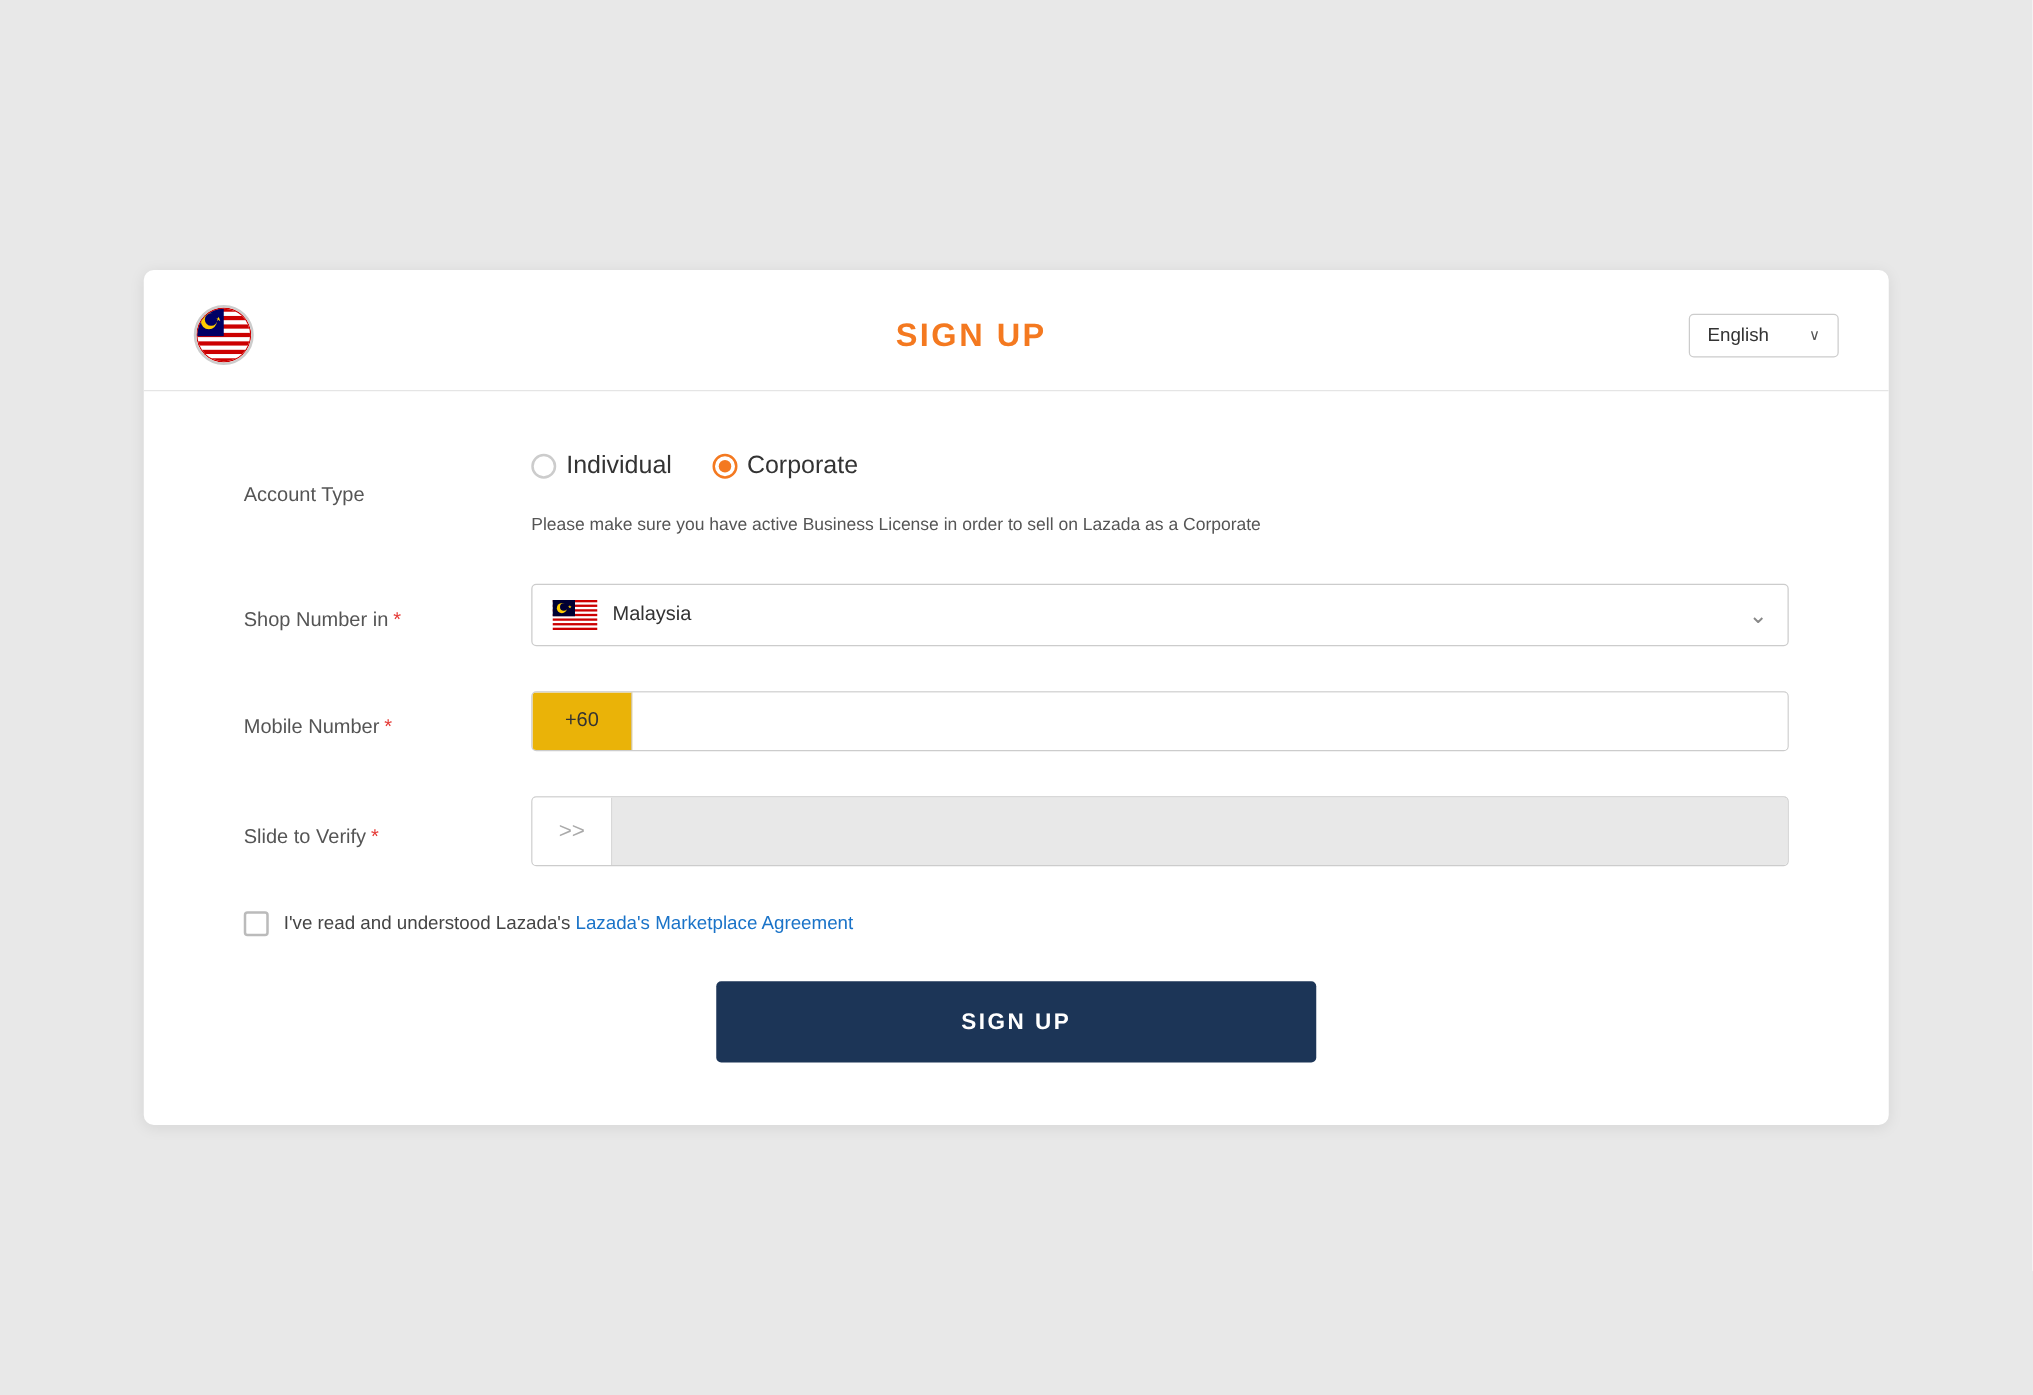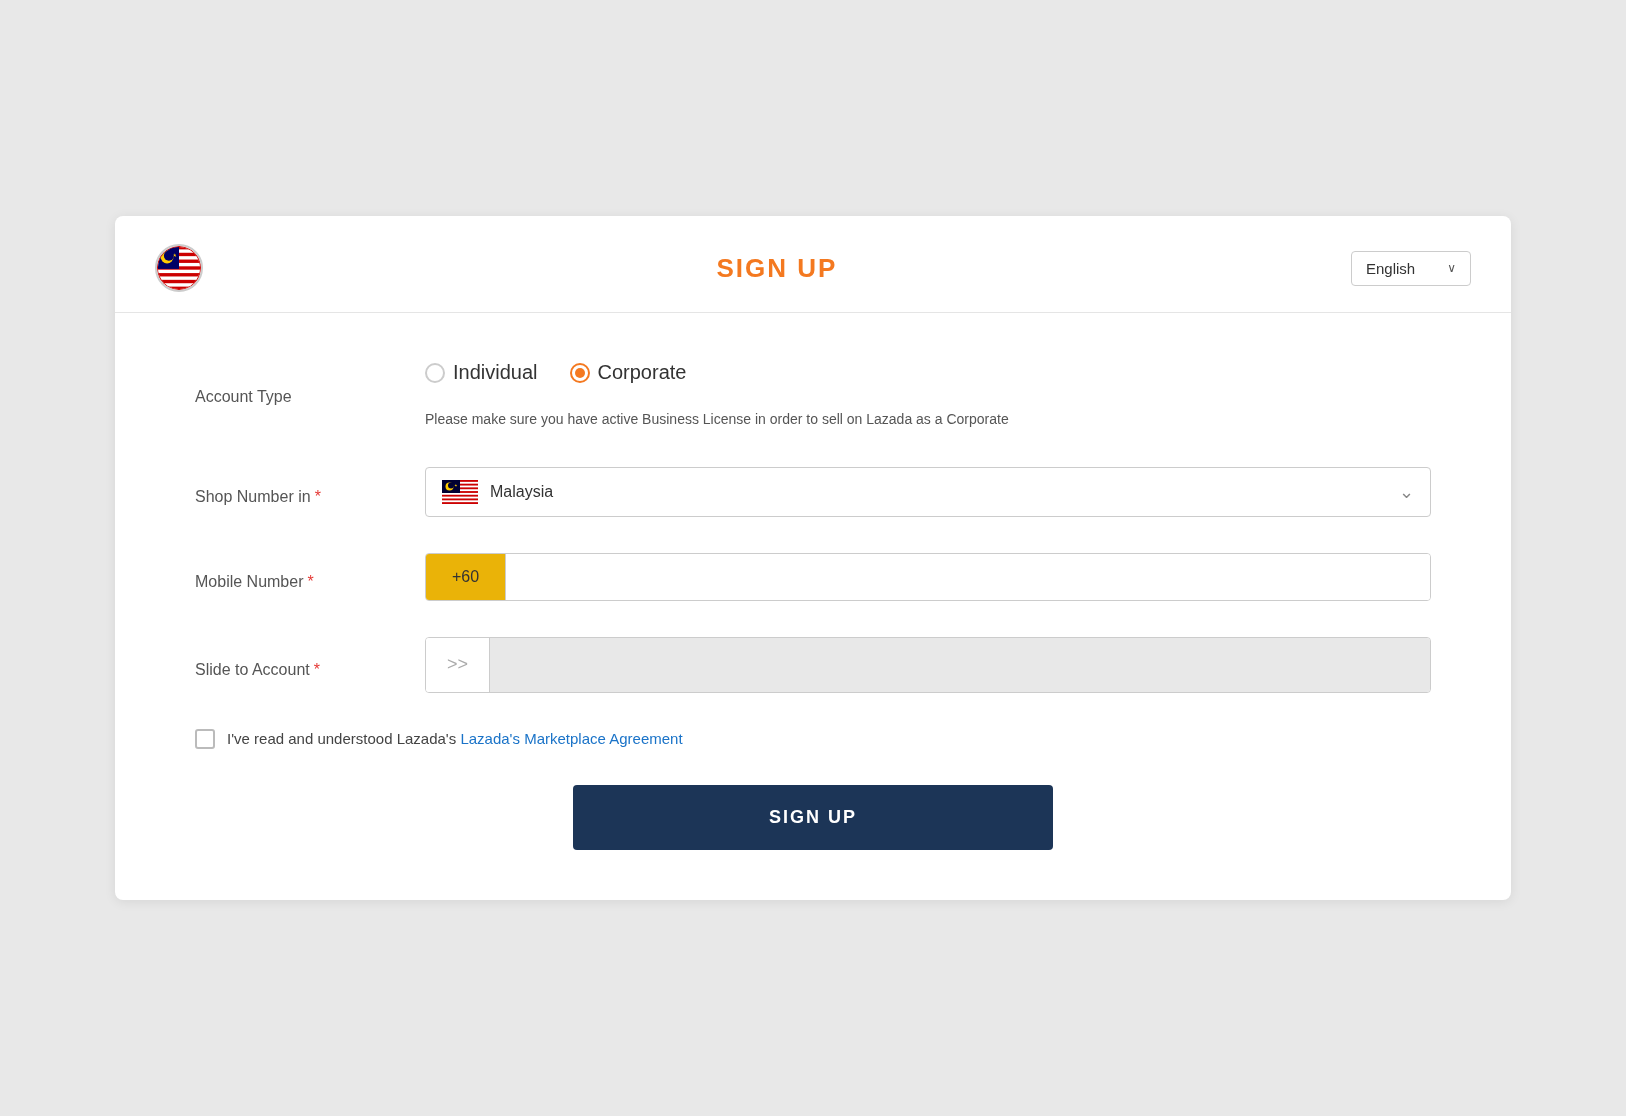--- a/index.html
+++ b/index.html
@@ -335,21 +335,21 @@
       <div class="form-control">
         <div class="mobile-input-group">
           <div class="country-code">+60</div>
           <input class="phone-input" type="tel" value="" style="">
         </div>
       </div>
     </div>
 
     <div class="form-row">
       <div class="form-label">
-        <span>Slide to Account</span><span class="required-star">*</span>
+        <span>Slide to Verify</span><span class="required-star">*</span>
       </div>
       <div class="form-control">
         <div class="slide-verify">
           <div class="slide-handle">
             <span>&gt;&gt;</span>
           </div>
           <div class="slide-track"></div>
         </div>
       </div>
     </div>

